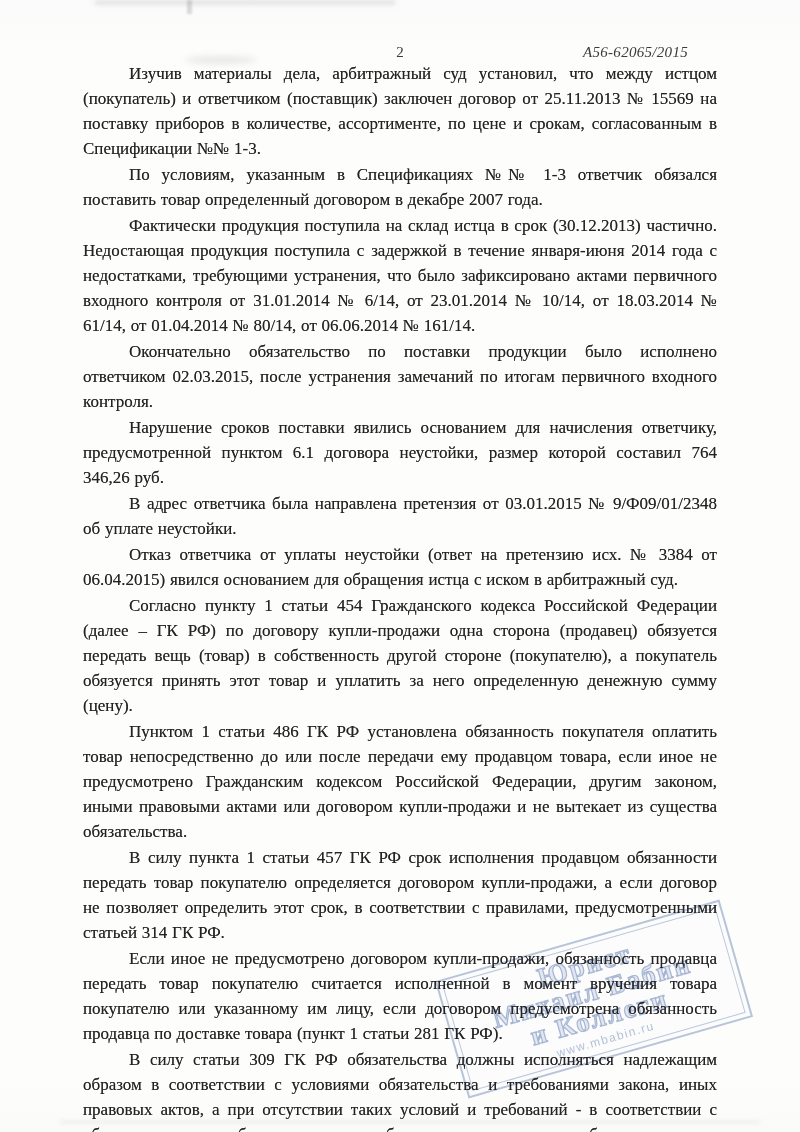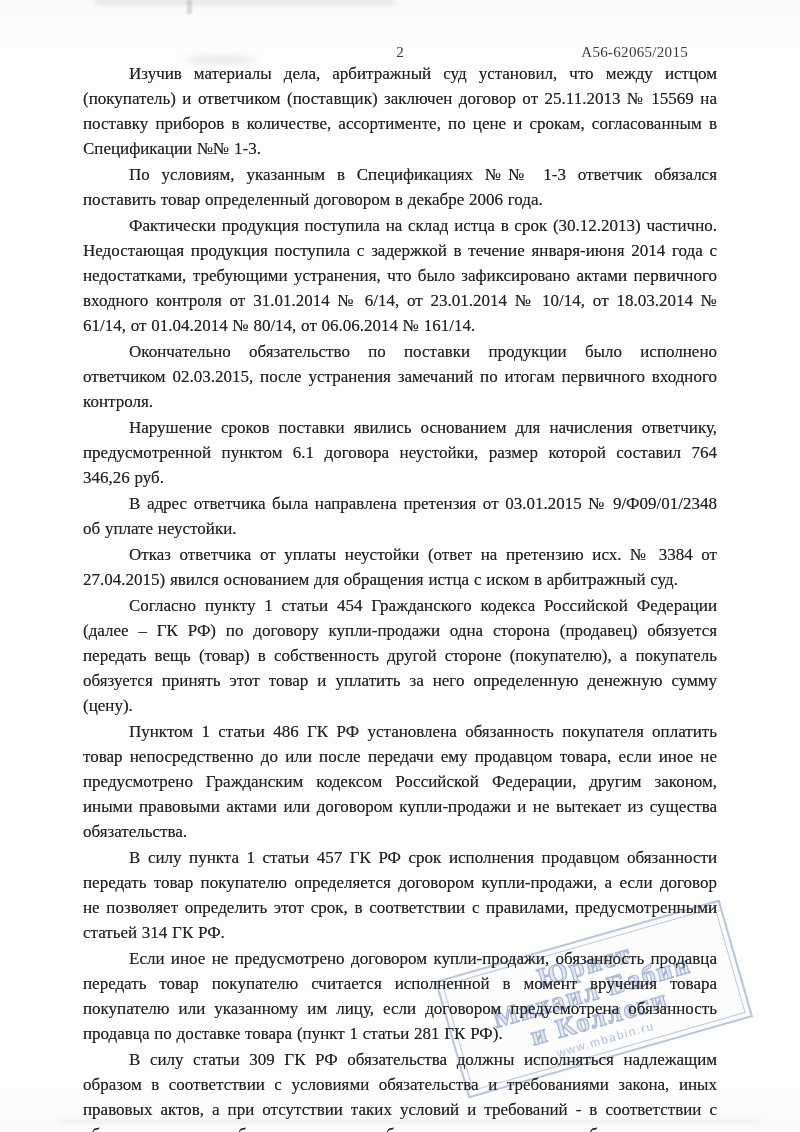--- a/index.html
+++ b/index.html
@@ -26,20 +26,21 @@
   .page-number {
     position: absolute;
     left: 0; right: 0;
     text-align: center;
   }
   .case-number {
     position: absolute;
     right: 112px;
     top: 0;
     letter-spacing: 0.3px;
+    font-style: italic;
   }
 
   .content {
     position: absolute;
     top: 60px;
     left: 82px;
     width: 636px;
     font-size: 17px;
     line-height: 25px;
     text-align: justify;
@@ -132,26 +133,26 @@
 
   <div class="stamp">
     <span class="stamp-line">Юрист</span>
     <span class="stamp-line">Михаил Бабин</span>
     <span class="stamp-line">и Коллеги</span>
     <span class="stamp-url">www.mbabin.ru</span>
   </div>
 
   <div class="content">
     <p>Изучив материалы дела, арбитражный суд установил, что между истцом (покупатель) и ответчиком (поставщик) заключен договор от 25.11.2013 № 15569 на поставку приборов в количестве, ассортименте, по цене и срокам, согласованным в Спецификации №№ 1-3.</p>
-    <p>По условиям, указанным в Спецификациях №№ 1-3 ответчик обязался поставить товар определенный договором в декабре 2006 года.</p>
+    <p>По условиям, указанным в Спецификациях №№ 1-3 ответчик обязался поставить товар определенный договором в декабре 2007 года.</p>
     <p>Фактически продукция поступила на склад истца в срок (30.12.2013) частично. Недостающая продукция поступила с задержкой в течение января-июня 2014 года с недостатками, требующими устранения, что было зафиксировано актами первичного входного контроля от 31.01.2014 № 6/14, от 23.01.2014 № 10/14, от 18.03.2014 № 61/14, от 01.04.2014 № 80/14, от 06.06.2014 № 161/14.</p>
     <p>Окончательно обязательство по поставки продукции было исполнено ответчиком 02.03.2015, после устранения замечаний по итогам первичного входного контроля.</p>
     <p>Нарушение сроков поставки явились основанием для начисления ответчику, предусмотренной пунктом 6.1 договора неустойки, размер которой составил 764 346,26 руб.</p>
     <p>В адрес ответчика была направлена претензия от 03.01.2015 № 9/Ф09/01/2348 об уплате неустойки.</p>
-    <p>Отказ ответчика от уплаты неустойки (ответ на претензию исх. № 3384 от 27.04.2015) явился основанием для обращения истца с иском в арбитражный суд.</p>
+    <p>Отказ ответчика от уплаты неустойки (ответ на претензию исх. № 3384 от 06.04.2015) явился основанием для обращения истца с иском в арбитражный суд.</p>
     <p>Согласно пункту 1 статьи 454 Гражданского кодекса Российской Федерации (далее – ГК РФ) по договору купли-продажи одна сторона (продавец) обязуется передать вещь (товар) в собственность другой стороне (покупателю), а покупатель обязуется принять этот товар и уплатить за него определенную денежную сумму (цену).</p>
     <p>Пунктом 1 статьи 486 ГК РФ установлена обязанность покупателя оплатить товар непосредственно до или после передачи ему продавцом товара, если иное не предусмотрено Гражданским кодексом Российской Федерации, другим законом, иными правовыми актами или договором купли-продажи и не вытекает из существа обязательства.</p>
     <p>В силу пункта 1 статьи 457 ГК РФ срок исполнения продавцом обязанности передать товар покупателю определяется договором купли-продажи, а если договор не позволяет определить этот срок, в соответствии с правилами, предусмотренными статьей 314 ГК РФ.</p>
     <p>Если иное не предусмотрено договором купли-продажи, обязанность продавца передать товар покупателю считается исполненной в момент вручения товара покупателю или указанному им лицу, если договором предусмотрена обязанность продавца по доставке товара (пункт 1 статьи 281 ГК РФ).</p>
     <p>В силу статьи 309 ГК РФ обязательства должны исполняться надлежащим образом в соответствии с условиями обязательства и требованиями закона, иных правовых актов, а при отсутствии таких условий и требований - в соответствии с обычаями делового оборота или иными обычно предъявляемыми требованиями.</p>
 
   </div>
 
 </div>
 

